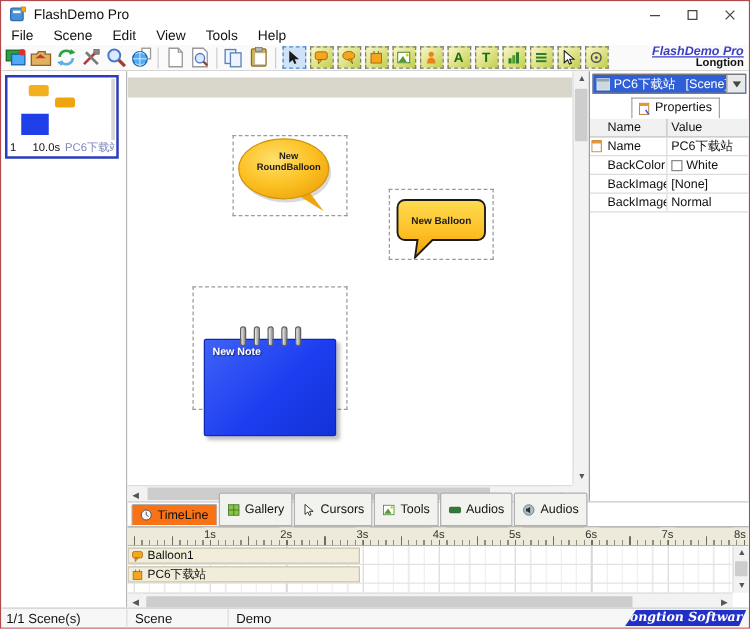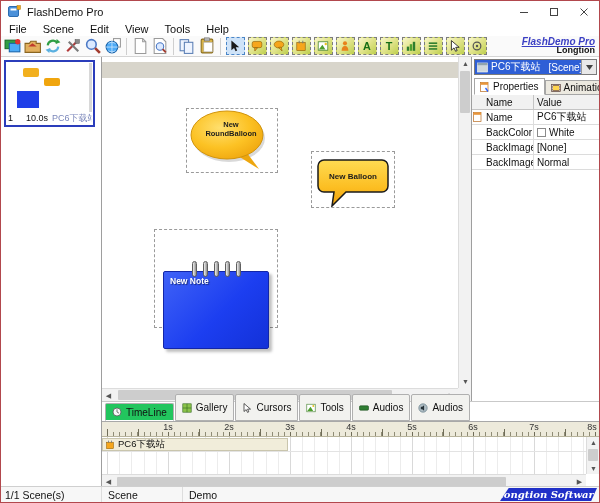--- a/index.html
+++ b/index.html
@@ -70,37 +70,37 @@
 
   
   .right-panel{position:absolute;top:56px;left:470px;right:0;bottom:16px;background:#fff;border-left:1px solid #9e9e9e;}
   .rp-select{position:absolute;left:2px;top:2px;right:2px;height:16px;border:1px solid #7a7a7a;display:flex;align-items:stretch;background:#2e5fd6;}
   .rp-select-main{flex:1;display:flex;align-items:center;color:#fff;font-size:10px;overflow:hidden;}
   .rp-select-icon{width:11px;height:11px;margin:0 3px 0 2px;flex:0 0 auto;}
   .rp-sel-name{white-space:nowrap;}
   .rp-sel-type{margin-left:8px;white-space:nowrap;}
   .rp-select-arrow{width:15px;background:#e9e9e9;border-left:1px solid #9a9a9a;display:flex;align-items:center;justify-content:center;}
   .rp-tabs{position:absolute;left:2px;top:21px;right:2px;height:17px;display:flex;align-items:flex-end;}
-  .rp-tab{display:flex;align-items:center;font-size:10px;padding:2px 5px;border:1px solid #a6a6a6;background:#ece9e0;height:15px;}
+  .rp-tab{display:flex;align-items:center;font-size:10px;padding:2px 5px;border:1px solid #a6a6a6;background:#ece9e0;height:15px;margin-left:31px;}
   .rp-tab.active{background:#fff;height:17px;border-bottom-color:#fff;}
   .rp-tab svg{width:10px;height:10px;margin-right:3px;}
   .prop-table{position:absolute;left:0;top:38px;right:0;font-size:10px;}
   .pt-row{display:flex;height:15px;border-bottom:1px solid #dcdcdc;align-items:center;}
   .pt-head{background:#f1f1f1;border-bottom:1px solid #c4c4c4;}
   .pt-c1{width:62px;padding-left:14px;border-right:1px solid #dcdcdc;height:100%;display:flex;align-items:center;overflow:hidden;white-space:nowrap;position:relative;}
   .pt-head .pt-c1{border-right-color:#c4c4c4;}
   .pt-c2{flex:1;padding-left:3px;height:100%;display:flex;align-items:center;overflow:hidden;white-space:nowrap;}
   .pt-rowicon{position:absolute;left:1px;width:10px;height:10px;}
   .swatch{width:9px;height:9px;background:#fff;border:1px solid #8a8a8a;margin-right:3px;flex:0 0 auto;}
 
   
   .bottom-panel{position:absolute;left:101px;right:0;top:400px;height:87px;background:#fff;border-top:1px solid #c9c9c9;}
   .bt-tabs{position:absolute;left:3px;top:1px;right:0;height:18px;display:flex;align-items:flex-end;font-size:10px;}
   .bt-tab{display:flex;align-items:center;padding:2px 6px;height:27px;border:1px solid #b0b0b0;background:#f2f2ef;margin-right:1px;border-radius:2px 2px 0 0;}
-  .bt-tab.active{background:#22c55e;height:18px;border-bottom-color:#fff;}
+  .bt-tab.active{background:#f97316;height:18px;border-bottom-color:#fff;}
   .bt-tab svg{width:10px;height:10px;margin-right:4px;}
   .ruler{position:absolute;left:0;right:0;top:19px;height:16px;background:#edeadb;border-top:1px solid #a8a8a8;border-bottom:1px solid #b8b49c;}
   .ticks-minor{position:absolute;left:5px;right:0;bottom:0;height:4px;background:repeating-linear-gradient(90deg,#8f8c76 0 1px,transparent 1px 6.1px);}
   .ticks-major{position:absolute;left:5px;right:0;bottom:0;height:7px;background:repeating-linear-gradient(90deg,#6f6c58 0 1px,transparent 1px 30.5px);}
   .rl{position:absolute;bottom:4px;font-size:9px;color:#333;transform:translateX(-50%);background:#edeadb;padding:0 1px;}
   .tl-rows{position:absolute;left:0;right:13px;top:35px;height:37px;overflow:hidden;background:#fff;
     background-image:repeating-linear-gradient(90deg,#d9d9d9 0 1px,transparent 1px 61px),repeating-linear-gradient(90deg,#ececec 0 1px,transparent 1px 12.2px);
     background-position:5px 0,5px 0;}
   .tl-row{height:15px;border-bottom:1px solid #e3e3e3;position:relative;}
   .tl-bar{position:absolute;left:0;top:1px;width:186px;height:13px;background:#f1edda;border:1px solid #c9c5ad;display:flex;align-items:center;font-size:9.5px;}
@@ -505,20 +505,29 @@
       <span class="rl" style="left:310px">5s</span>
       <span class="rl" style="left:371px">6s</span>
       <span class="rl" style="left:432px">7s</span>
       <span class="rl" style="left:490px">8s</span>
     </div>
 
     <div class="tl-rows">
       <div class="tl-row">
         <div class="tl-bar">
           <svg viewBox="0 0 10 10">
+              <rect x="1" y="1.2" width="8" height="5.2" rx="1.5" fill="#f6a61c" stroke="#8a5a00" stroke-width="0.5"></rect>
+              <polygon points="3,6.4 5.5,6.4 3.2,9.2" fill="#f6a61c" stroke="#8a5a00" stroke-width="0.5"></polygon>
+            </svg>
+          <span>Balloon1</span>
+        </div>
+      </div>
+      <div class="tl-row">
+        <div class="tl-bar">
+          <svg viewBox="0 0 10 10">
               <rect x="1.5" y="2.2" width="7" height="6.5" fill="#f6a61c" stroke="#8a5a00" stroke-width="0.5"></rect>
               <line x1="3.5" y1="0.6" x2="3.5" y2="2.8" stroke="#777" stroke-width="0.8"></line>
               <line x1="6.5" y1="0.6" x2="6.5" y2="2.8" stroke="#777" stroke-width="0.8"></line>
             </svg>
           <span>PC6下载站</span>
         </div>
       </div>
     </div>
 
     <div class="tl-vsb">

